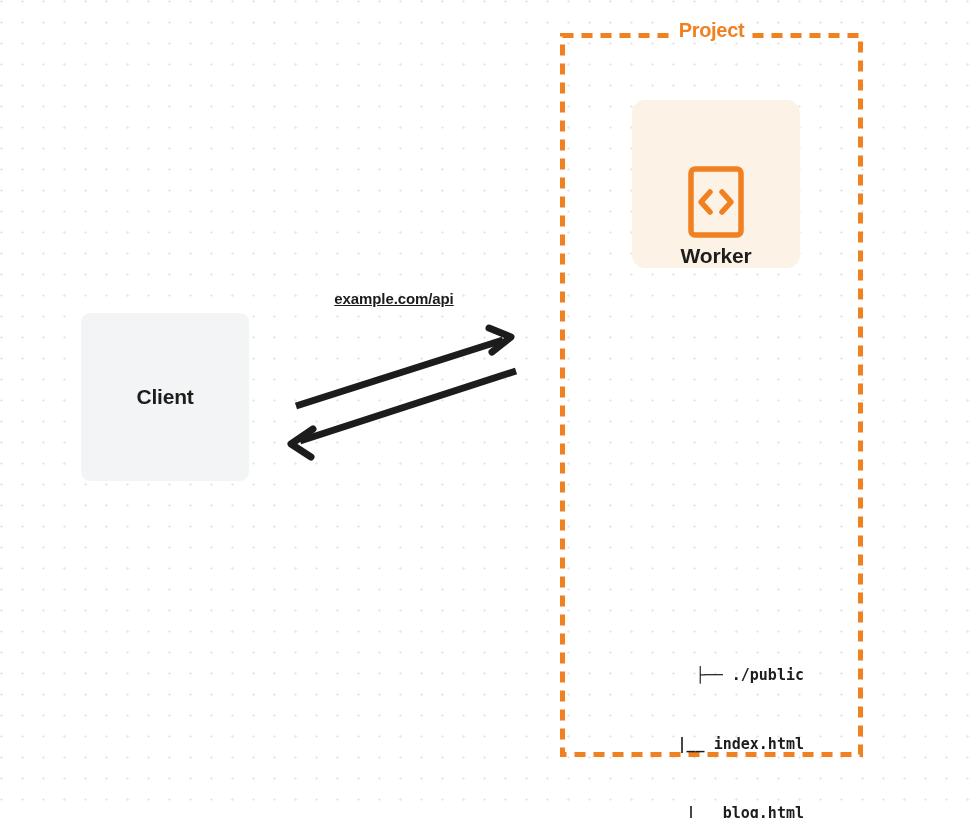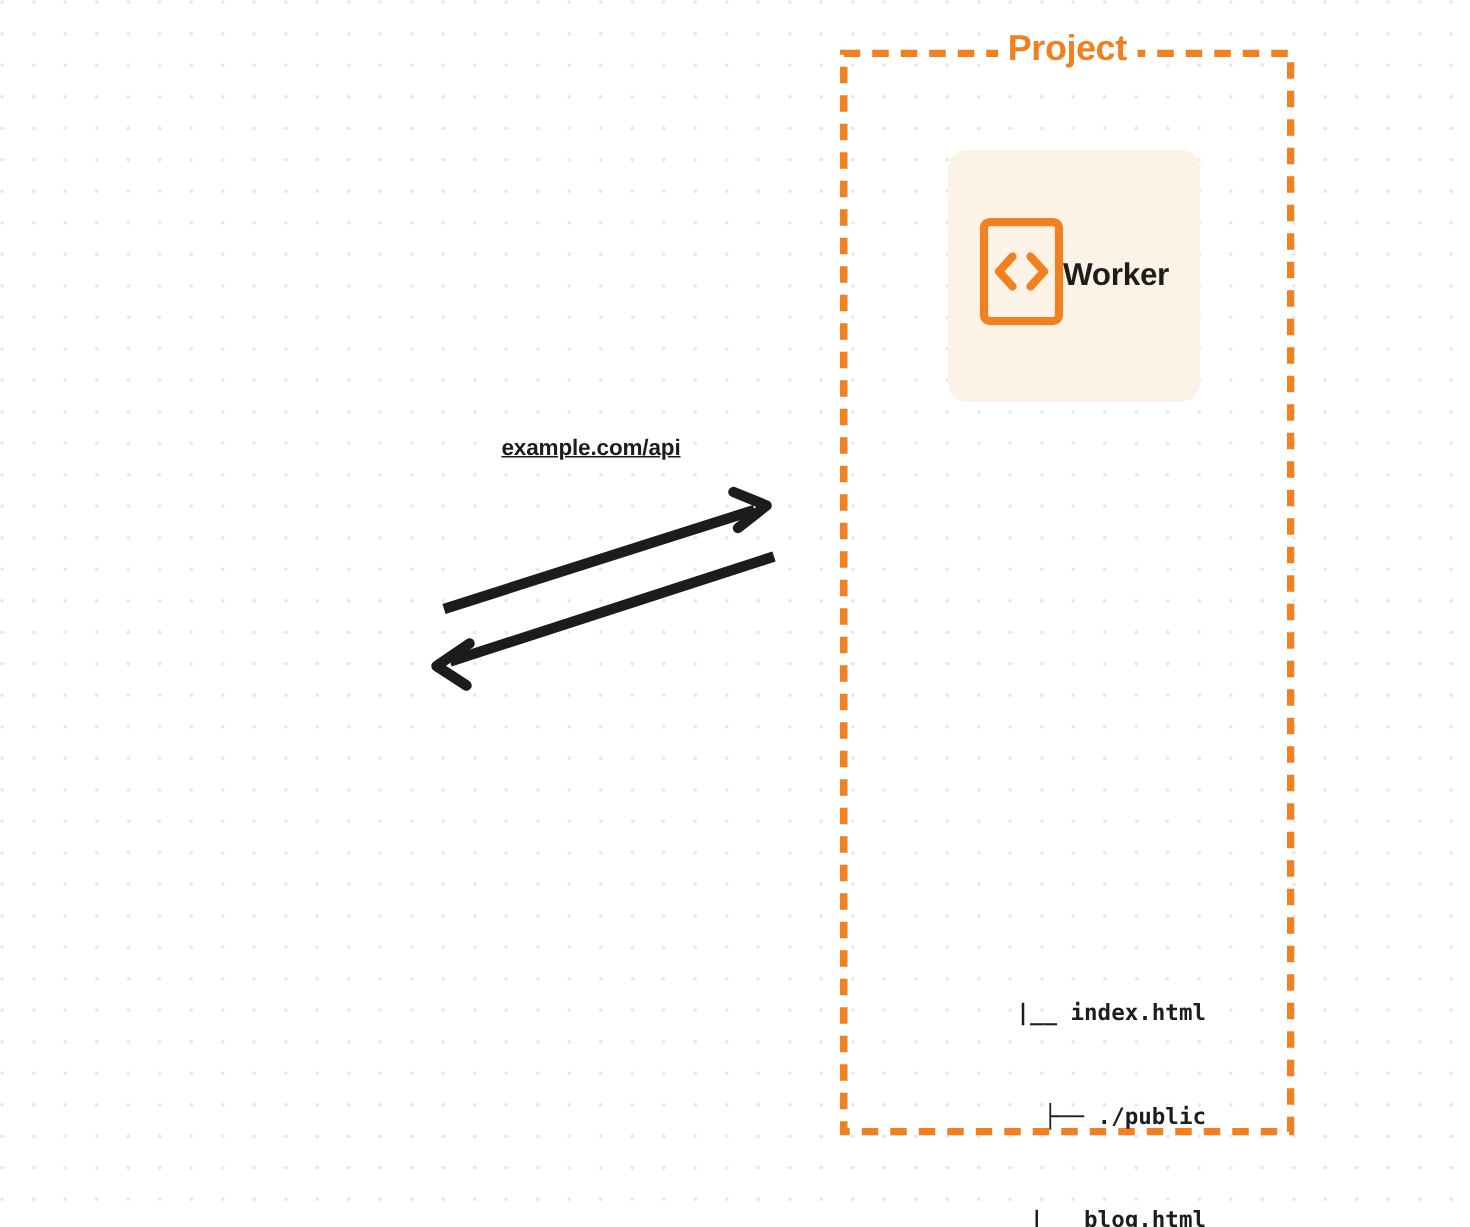--- a/index.html
+++ b/index.html
@@ -73,37 +73,38 @@
     position: absolute;
     inset: 0;
   }
   #project-title {
     position: absolute;
     left: 50%;
     top: -14px;
     transform: translateX(-50%);
     background: #ffffff;
     padding: 0 7px;
-    font-size: 24px;
+    font-size: 20px;
     font-weight: bold;
     color: #f08020;
     letter-spacing: -0.3px;
     white-space: nowrap;
   }
 
   
   .service-node {
     position: absolute;
     width: 168px;
     height: 168px;
     background: #fdf2e6;
     border-radius: 13px;
     display: flex;
+    flex-direction: column;
     align-items: center;
-    justify-content: center;
+    justify-content: flex-end;
   }
   #worker-node { left: 632px; top: 100px; }
   #assets-node { left: 628px; top: 448px; }
   .service-node .node-icon {
     width: 56px;
     height: 72px;
     display: flex;
     align-items: center;
     justify-content: center;
     margin-bottom: 6px;
@@ -130,20 +131,23 @@
     text-align: right;
     font-weight: bold;
   }
   #assets-file-tree .tree-row { display: block; }
 </style>
 </head>
 <body>
 
 <div id="canvas">
 
+  <div id="client-node">
+    <span class="node-label">Client</span>
+  </div>
 
   <svg id="arrows" viewBox="0 0 980 818" xmlns="http://www.w3.org/2000/svg">
 
     <g>
       <line x1="296" y1="406" x2="503" y2="340" stroke="#1c1c1c" stroke-width="7" stroke-linecap="butt"></line>
       <polyline points="489,328 511,337 492,352" fill="none" stroke="#1c1c1c" stroke-width="7" stroke-linecap="round" stroke-linejoin="round"></polyline>
     </g>
 
     <g>
       <line x1="516" y1="371" x2="300" y2="441" stroke="#1c1c1c" stroke-width="7" stroke-linecap="butt"></line>
@@ -166,19 +170,19 @@
         <rect x="3" y="3" width="50" height="66" rx="4" ry="4" fill="none" stroke="#f08020" stroke-width="5.5"></rect>
         <polyline points="22,26 13,36 22,46" fill="none" stroke="#f08020" stroke-width="5.5" stroke-linecap="round" stroke-linejoin="round"></polyline>
         <polyline points="34,26 43,36 34,46" fill="none" stroke="#f08020" stroke-width="5.5" stroke-linecap="round" stroke-linejoin="round"></polyline>
       </svg>
     </span>
     <span class="node-label">Worker</span>
   </div>
 
 
   <div id="assets-file-tree">
+    <span class="tree-row">├── ./public</span>
     <span class="tree-row">|__ index.html</span>
-    <span class="tree-row">├── ./public</span>
     <span class="tree-row">|__ blog.html</span>
     
   </div>
 
 </div>
 
 </body></html>

